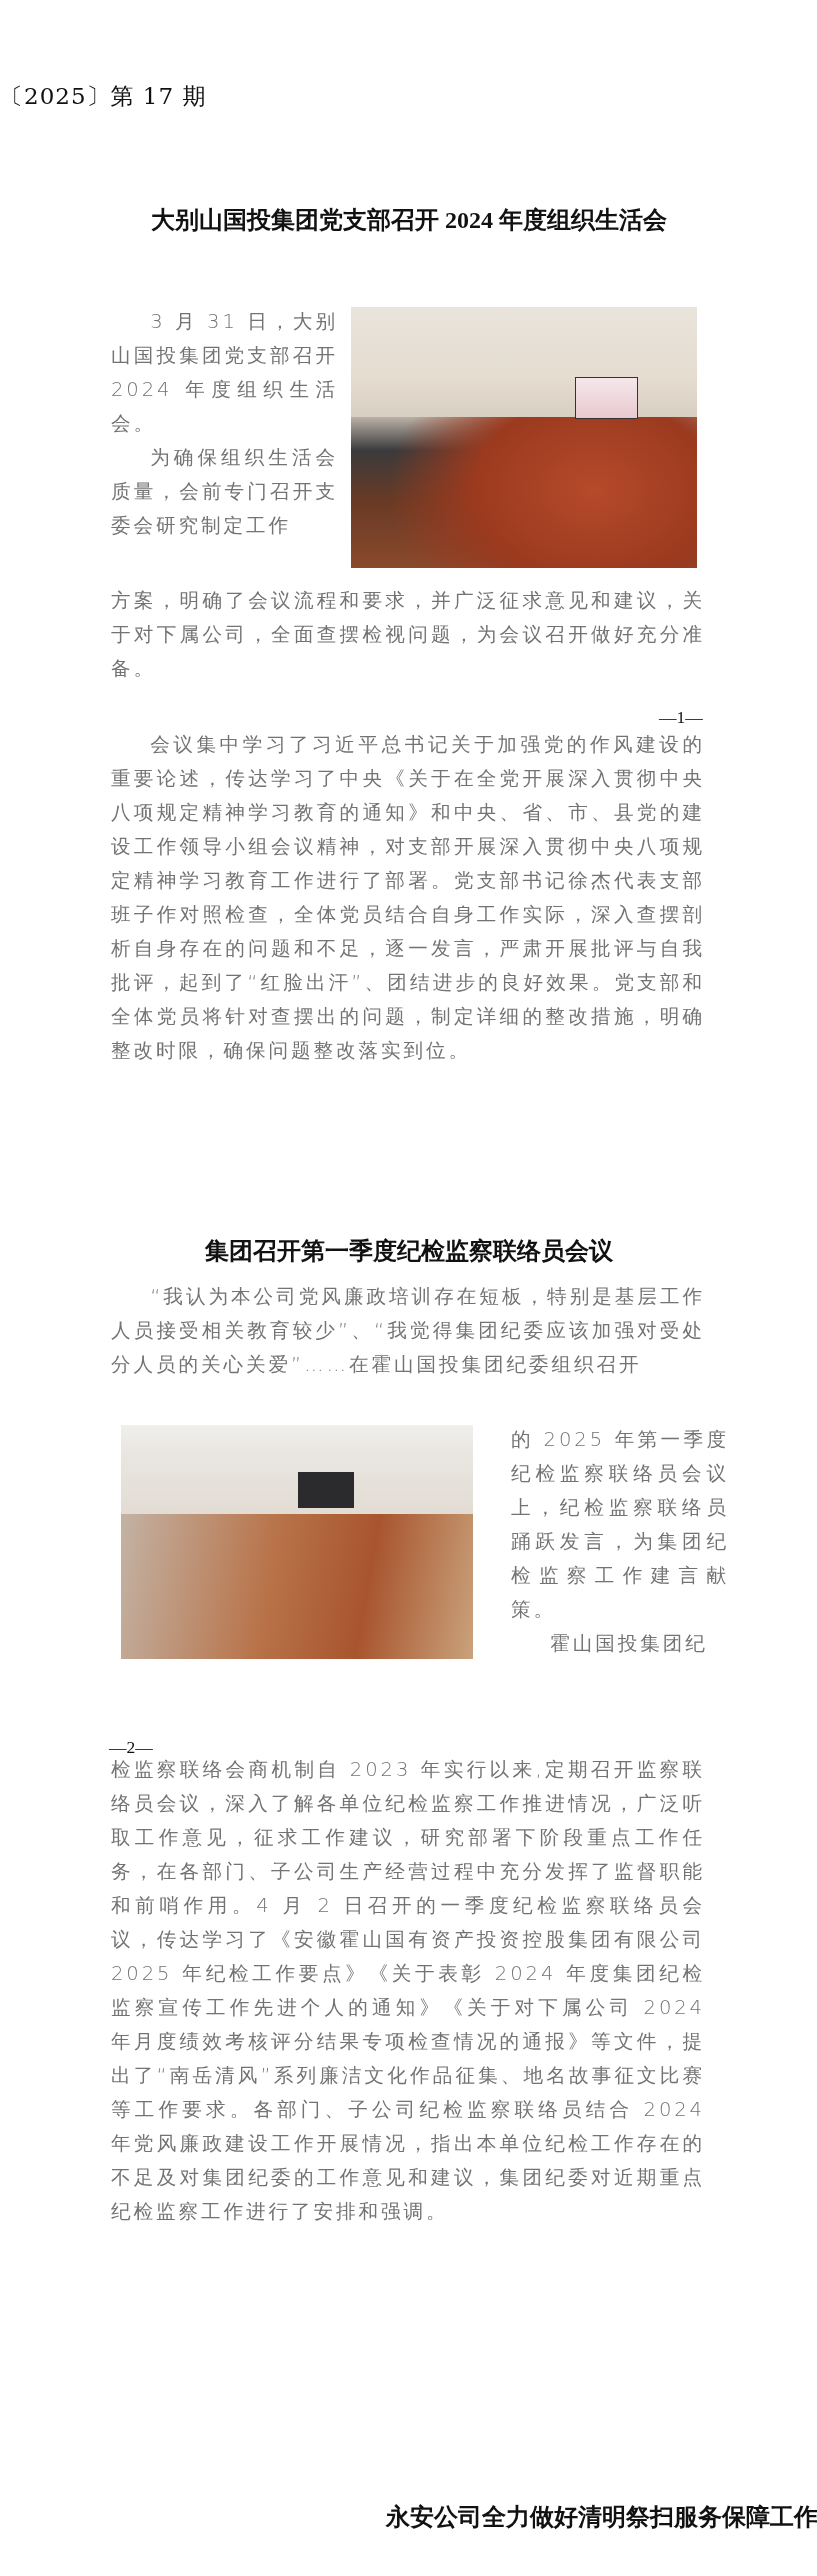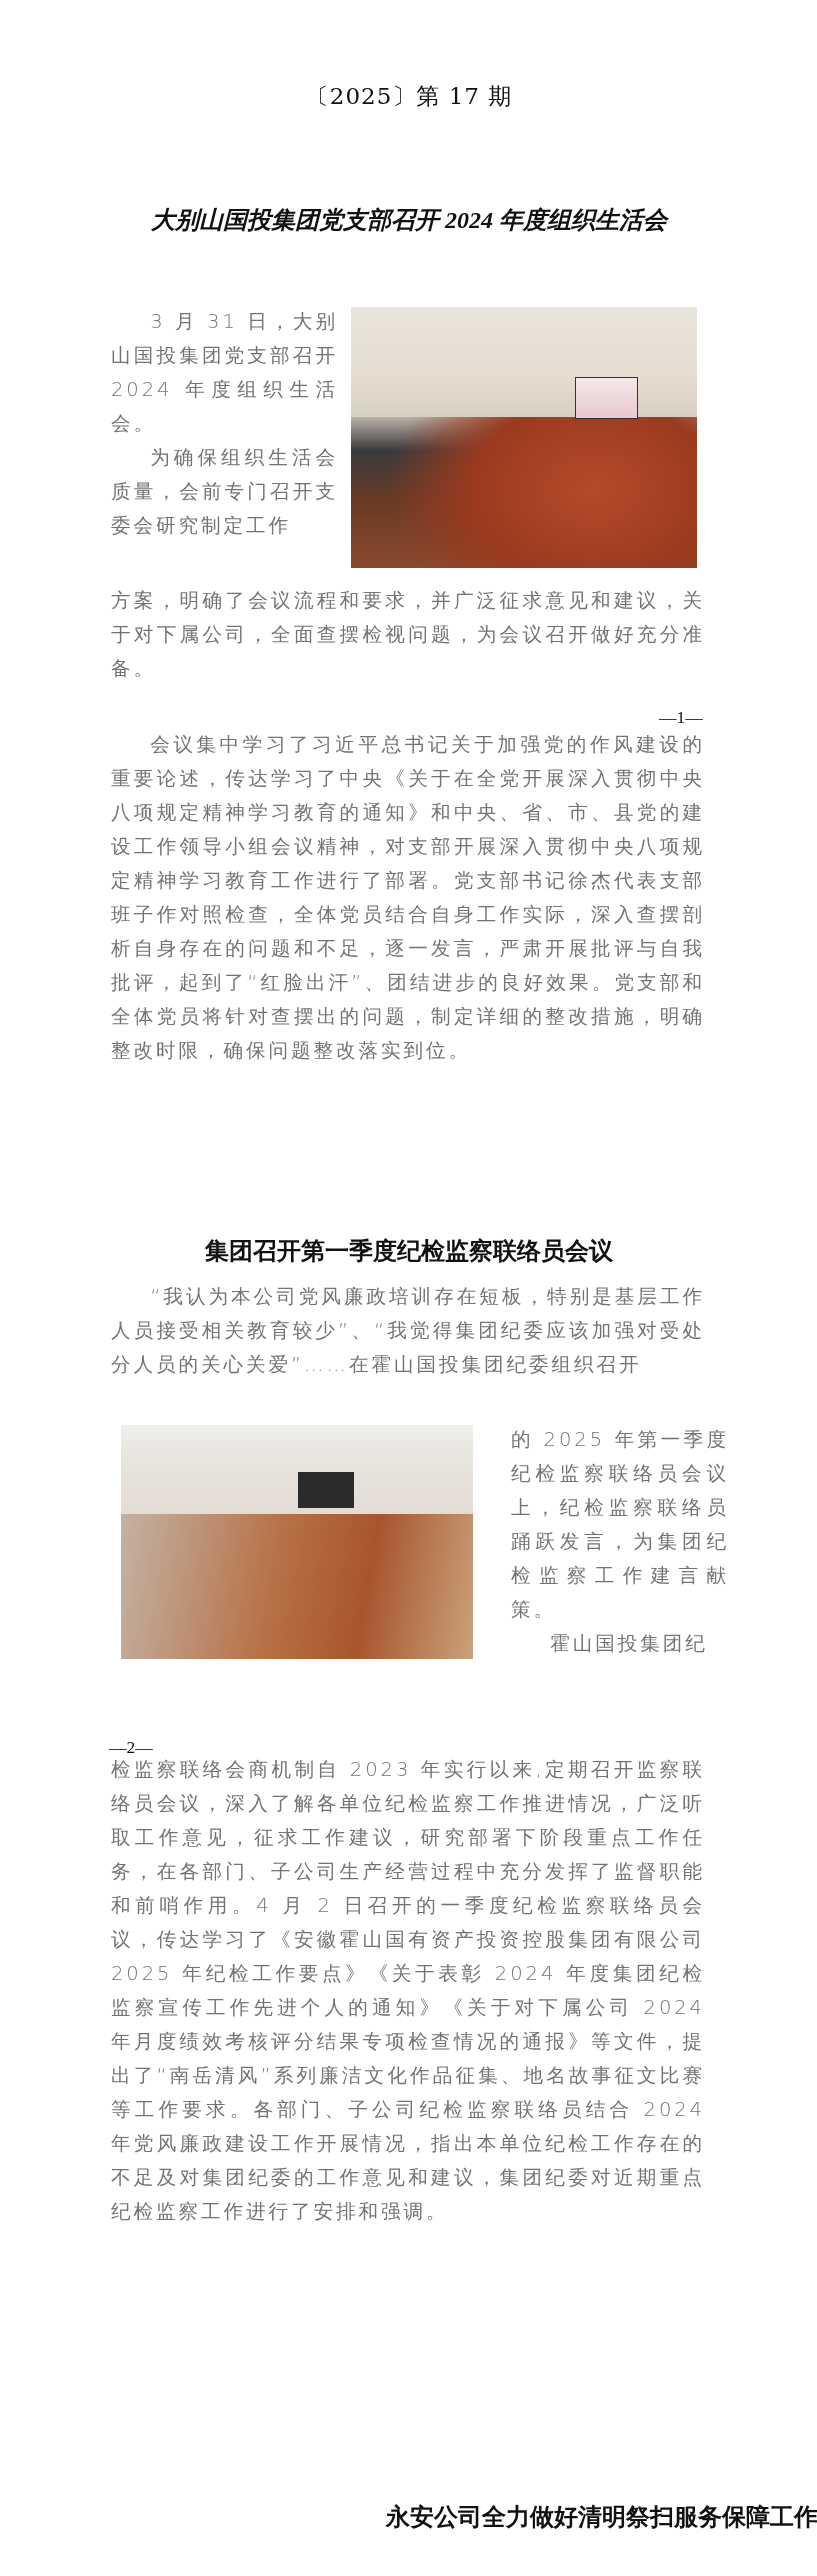--- a/index.html
+++ b/index.html
@@ -1,19 +1,19 @@
 <!DOCTYPE html>
 <html style="font-size:8.2px"><head>
 <meta charset="utf-8">
 <style>
   html, body { margin: 0; padding: 0; background: #ffffff; }
   body { width: 818px; height: 3788px; position: relative; overflow: hidden;
          font-family: "DejaVu Serif", "Liberation Serif", serif; color: #111; }
   .abs { position: absolute; }
-  .issue { left: 0; width: 818px; top: 81px; text-align: center; font-size: 23px; letter-spacing: 1px; }
+  .issue { left: 0; width: 818px; top: 81px; text-align: left; font-size: 23px; letter-spacing: 1px; }
   .title { left: 0; width: 818px; text-align: center; font-size: 24px; font-weight: bold;
            font-family: "Liberation Serif", "DejaVu Serif", serif; letter-spacing: 0px; }
   .body-block { left: 111px; width: 594px; font-size: 19.6px; line-height: 34px; letter-spacing: 2.9px;
                 text-align: justify; font-family: "DejaVu Sans", sans-serif; font-weight: 300; color: #737373; }
   .body-block p { margin: 0; text-indent: 2em; }
   .body-block p.noindent { text-indent: 0; }
   .narrow { width: 227px; }
   .pagenum { font-size: 17.5px; font-family: "Liberation Serif", serif; letter-spacing: 0; }
   .photo { border: 0; overflow: hidden; }
   .photo-meeting1 {
@@ -29,21 +29,21 @@
       linear-gradient(180deg, #f0efec 0%, #e9e6e1 12%, #e2dcd3 38%, transparent 38%),
       linear-gradient(100deg, #c4b9ad 0%, #b87248 45%, #a8552e 70%, #c9a27c 100%);
   }
   .photo-meeting2 .tv { position: absolute; left: 177px; top: 47px; width: 56px; height: 36px; background: #2b2a2c; }
 </style>
 </head>
 <body>
 
 <div class="abs issue">〔2025〕第 17 期</div>
 
-<div class="abs title" style="top:204px;font-style:italic;">大别山国投集团党支部召开 2024 年度组织生活会</div>
+<div class="abs title" style="top:204px;">大别山国投集团党支部召开 2024 年度组织生活会</div>
 
 <div class="abs body-block narrow" style="top:305px;">
   <p>3 月 31 日，大别山国投集团党支部召开 2024 年度组织生活会。</p>
   <p>为确保组织生活会质量，会前专门召开支委会研究制定工作</p>
 </div>
 
 <div class="abs photo photo-meeting1" style="left:351px; top:307px; width:346px; height:261px;">
   <div class="screen"></div>
 </div>
 

